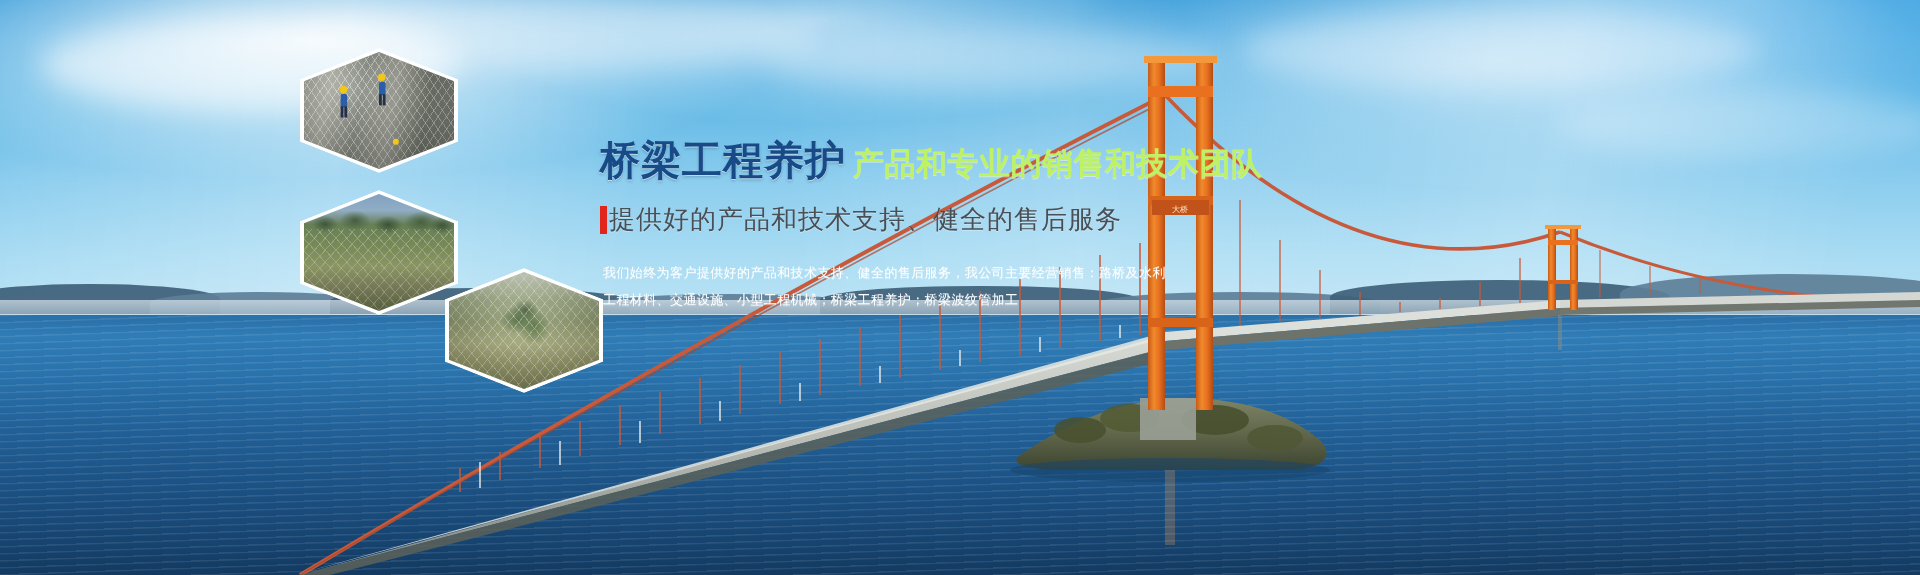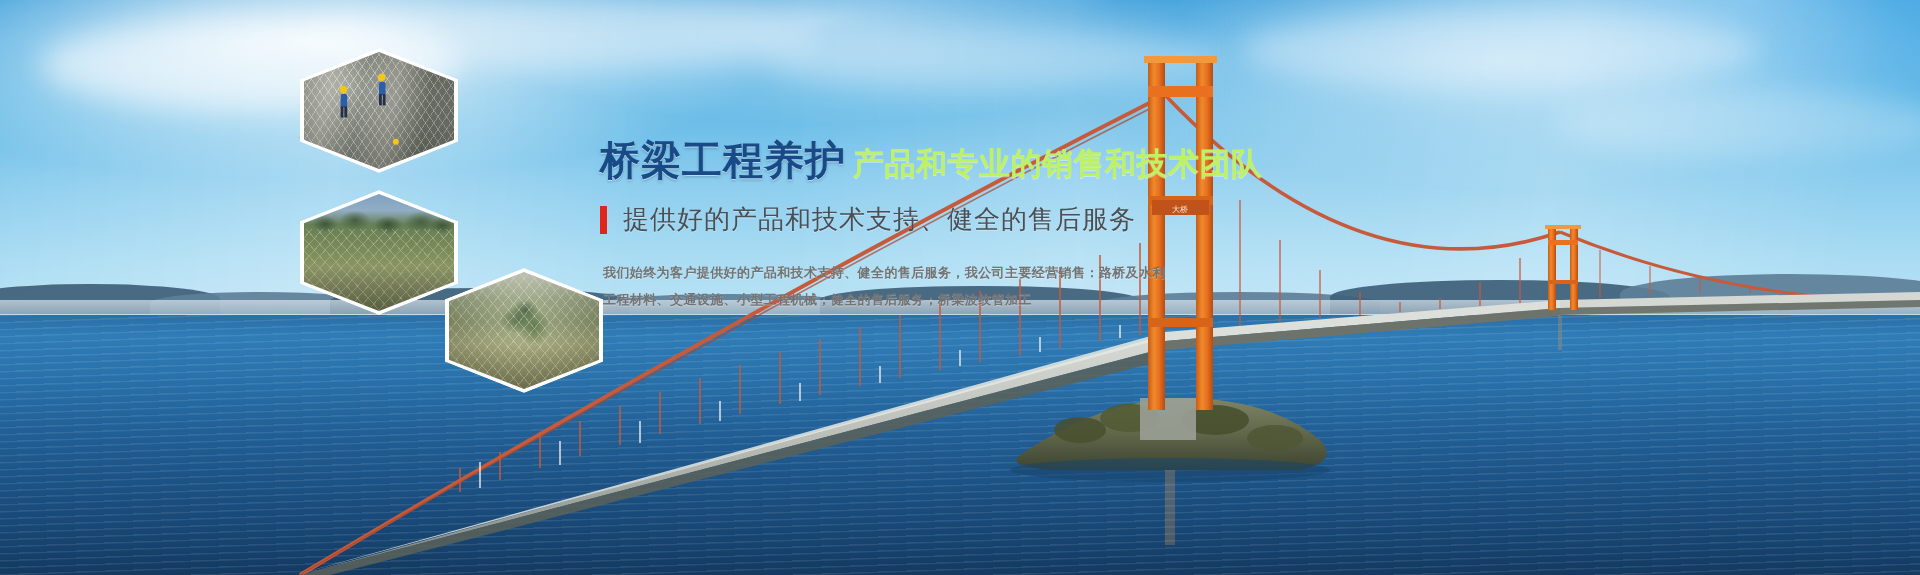--- a/index.html
+++ b/index.html
@@ -158,36 +158,35 @@
   .h-main{
     font-size:40px;font-weight:bold;color:#184a87;letter-spacing:1px;
     text-shadow:0 1px 0 rgba(255,255,255,.55), 0 2px 3px rgba(10,40,70,.25);
   }
   .h-sub{
     font-size:31px;font-weight:bold;color:#bef264;letter-spacing:.5px;
     text-shadow:0 1px 0 rgba(255,255,255,.45);
   }
 
   .subline{
-    display:flex;align-items:center;gap:16px;
+    display:flex;align-items:center;gap:2px;
     margin-top:22px;
   }
   .redbar{width:7px;height:28px;background:#e1251b;flex:0 0 auto;}
   .sub-text{
     font-size:26px;color:#4a4f55;letter-spacing:1px;white-space:nowrap;
     text-shadow:0 1px 0 rgba(255,255,255,.35);
   }
 
   .body{margin-top:26px;margin-left:3px;}
   .body p{
     margin:0 0 7px 0;
-    font-size:13px;color:#737373;line-height:1.5;letter-spacing:.4px;
+    font-size:13px;color:#ffffff;line-height:1.5;letter-spacing:.4px;
     white-space:nowrap;
     text-shadow:0 1px 0 rgba(255,255,255,.28);
-    font-weight:bold;
   }
 </style>
 </head>
 <body>
 
 <div id="banner">
 
   <div class="sky"></div>
   <div class="sky-streaks"></div>
   <div class="cloud c1"></div>
@@ -396,18 +395,18 @@
       <span class="h-sub">产品和专业的销售和技术团队</span>
     </div>
 
     <div class="subline">
       <span class="redbar"></span>
       <span class="sub-text">提供好的产品和技术支持、健全的售后服务</span>
     </div>
 
     <div class="body">
       <p>我们始终为客户提供好的产品和技术支持、健全的售后服务，我公司主要经营销售：路桥及水利</p>
-      <p>工程材料、交通设施、小型工程机械；健全的售后服务；桥梁波纹管加工</p>
+      <p>工程材料、交通设施、小型工程机械；桥梁工程养护；桥梁波纹管加工</p>
     </div>
 
   </div>
 
 </div>
 
 </body></html>

